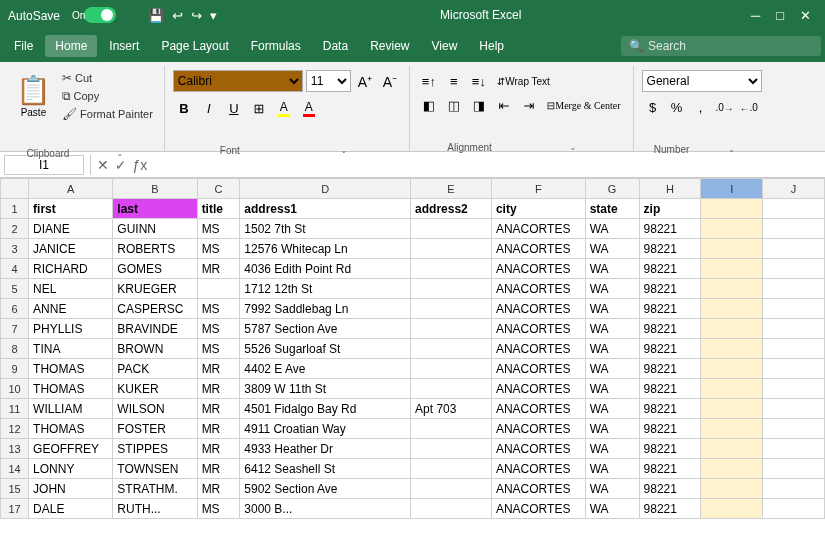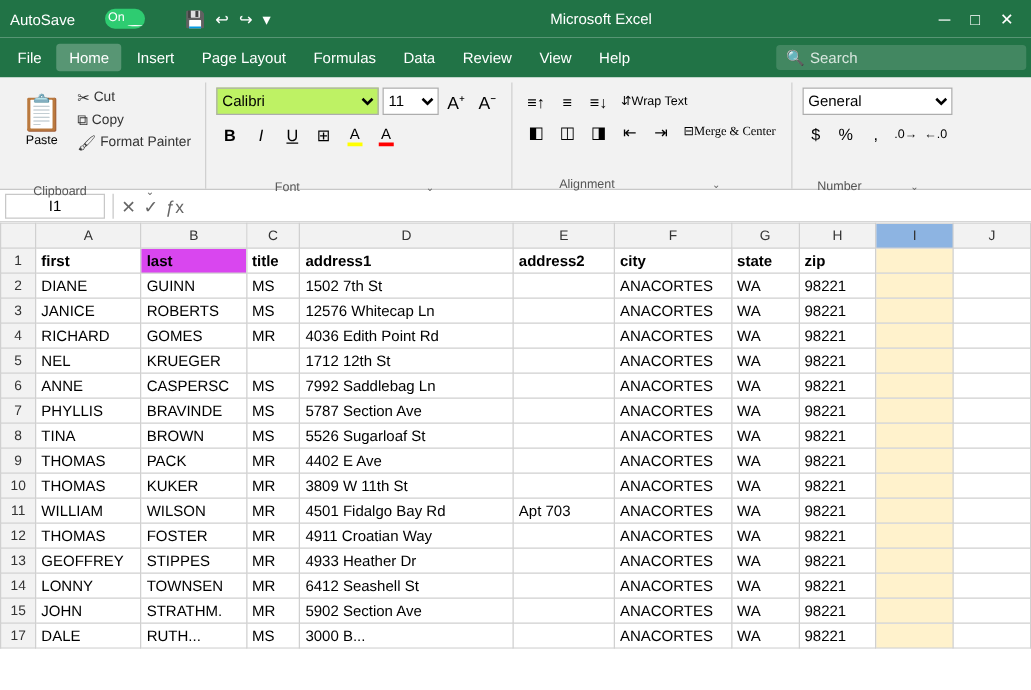--- a/index.html
+++ b/index.html
@@ -17,21 +17,20 @@
     }
     .title-bar-left { display: flex; align-items: flex-end; gap: 24px; }
     .toggle-switch {
       background: #2ecc71;
       border-radius: 10px;
       width: 32px;
       height: 16px;
       display: inline-flex;
       align-items: center;
       padding: 2px;
-      flex-direction: column;
     }
     .toggle-knob {
       background: white;
       width: 12px; height: 12px;
       border-radius: 50%;
       margin-left: 16px;
     }
     .title-bar-icons { display: flex; gap: 8px; margin-left: 8px; }
     .title-bar-icon { color: white; font-size: 13px; cursor: pointer; }
     .title-bar-center { flex: 1; text-align: center; font-size: 12px; }
@@ -141,21 +140,21 @@
 
     
     .font-group { min-width: 220px; }
     .font-row1 { display: flex; gap: 3px; align-items: center; }
     .font-row2 { display: flex; gap: 3px; align-items: center; margin-top: 3px; }
     .font-select {
       width: 130px;
       height: 22px;
       font-size: 12px;
       border: 1px solid #adadad;
-      background: #bef264;
+      background: #a16207;
     }
     .size-select {
       width: 45px;
       height: 22px;
       font-size: 12px;
       border: 1px solid #adadad;
       background: white;
     }
     .icon-btn {
       width: 22px; height: 22px;

